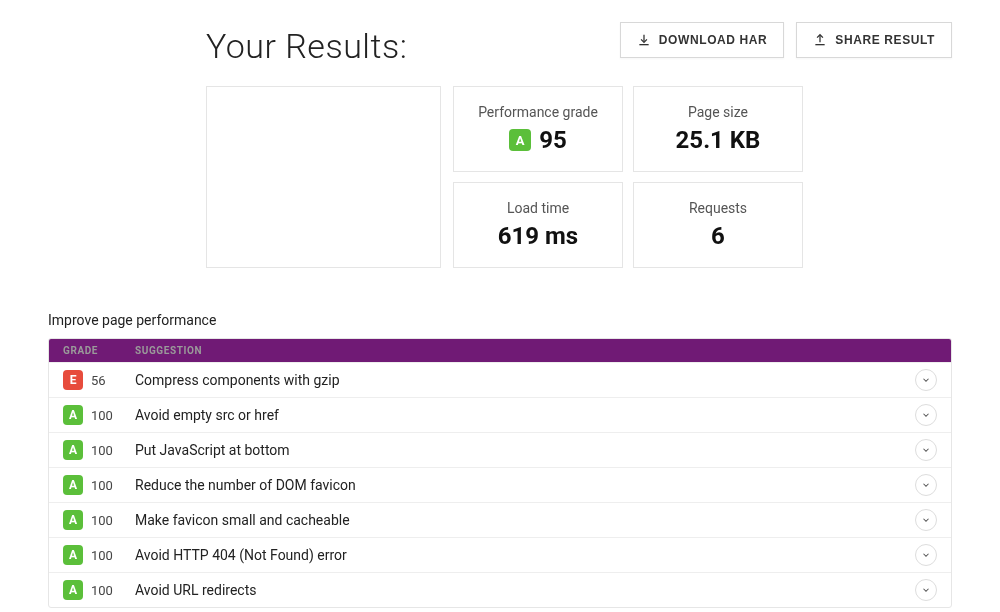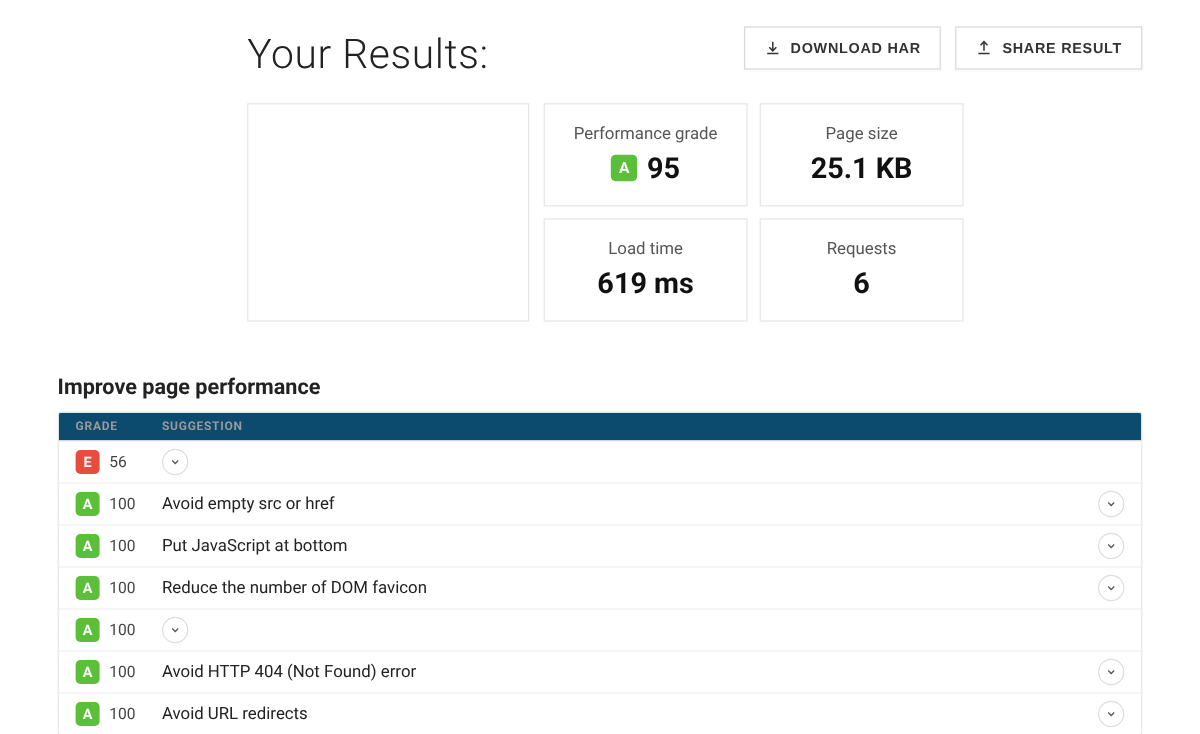--- a/index.html
+++ b/index.html
@@ -81,36 +81,36 @@
     width: 22px; height: 22px;
     border-radius: 4px;
     color: #fff;
     font-size: 13px;
     font-weight: 700;
   }
   .badge-A { background: #5bbf3a; }
   .badge-E { background: #e74c3c; }
 
   .section-heading {
-    font-size: 18px;
-    font-weight: 700;
+    font-size: 14px;
+    font-weight: 400;
     color: #222;
     margin-top: 44px;
     margin-bottom: 10px;
   }
 
   .table {
     border: 1px solid #e6e6e6;
     border-radius: 3px;
     overflow: hidden;
   }
   .thead {
     display: flex;
     align-items: center;
-    background: #0c4a6e;
+    background: #701a75;
     padding: 6px 14px;
     font-size: 10px;
     letter-spacing: 0.6px;
     font-weight: 700;
     color: #9a9a9a;
   }
   .col-grade { width: 72px; }
   .col-sugg  { flex: 1; }
 
   .trow {
@@ -203,20 +203,21 @@
     <div class="thead">
       <div class="col-grade">GRADE</div>
       <div class="col-sugg">SUGGESTION</div>
     </div>
     <div id="rows">
         <div class="trow">
           <div class="tcell-grade">
             <span class="small-badge badge-E">E</span>
             <span class="score">56</span>
           </div>
+          <div class="tcell-sugg">Compress components with gzip</div>
           <div class="expand">
             <svg width="10" height="10" viewBox="0 0 24 24" fill="none" stroke="#555" stroke-width="2.5">
               <path d="M6 9l6 6 6-6"></path>
             </svg>
           </div>
         </div>
         <div class="trow">
           <div class="tcell-grade">
             <span class="small-badge badge-A">A</span>
             <span class="score">100</span>
@@ -250,20 +251,21 @@
             <svg width="10" height="10" viewBox="0 0 24 24" fill="none" stroke="#555" stroke-width="2.5">
               <path d="M6 9l6 6 6-6"></path>
             </svg>
           </div>
         </div>
         <div class="trow">
           <div class="tcell-grade">
             <span class="small-badge badge-A">A</span>
             <span class="score">100</span>
           </div>
+          <div class="tcell-sugg">Make favicon small and cacheable</div>
           <div class="expand">
             <svg width="10" height="10" viewBox="0 0 24 24" fill="none" stroke="#555" stroke-width="2.5">
               <path d="M6 9l6 6 6-6"></path>
             </svg>
           </div>
         </div>
         <div class="trow">
           <div class="tcell-grade">
             <span class="small-badge badge-A">A</span>
             <span class="score">100</span>

